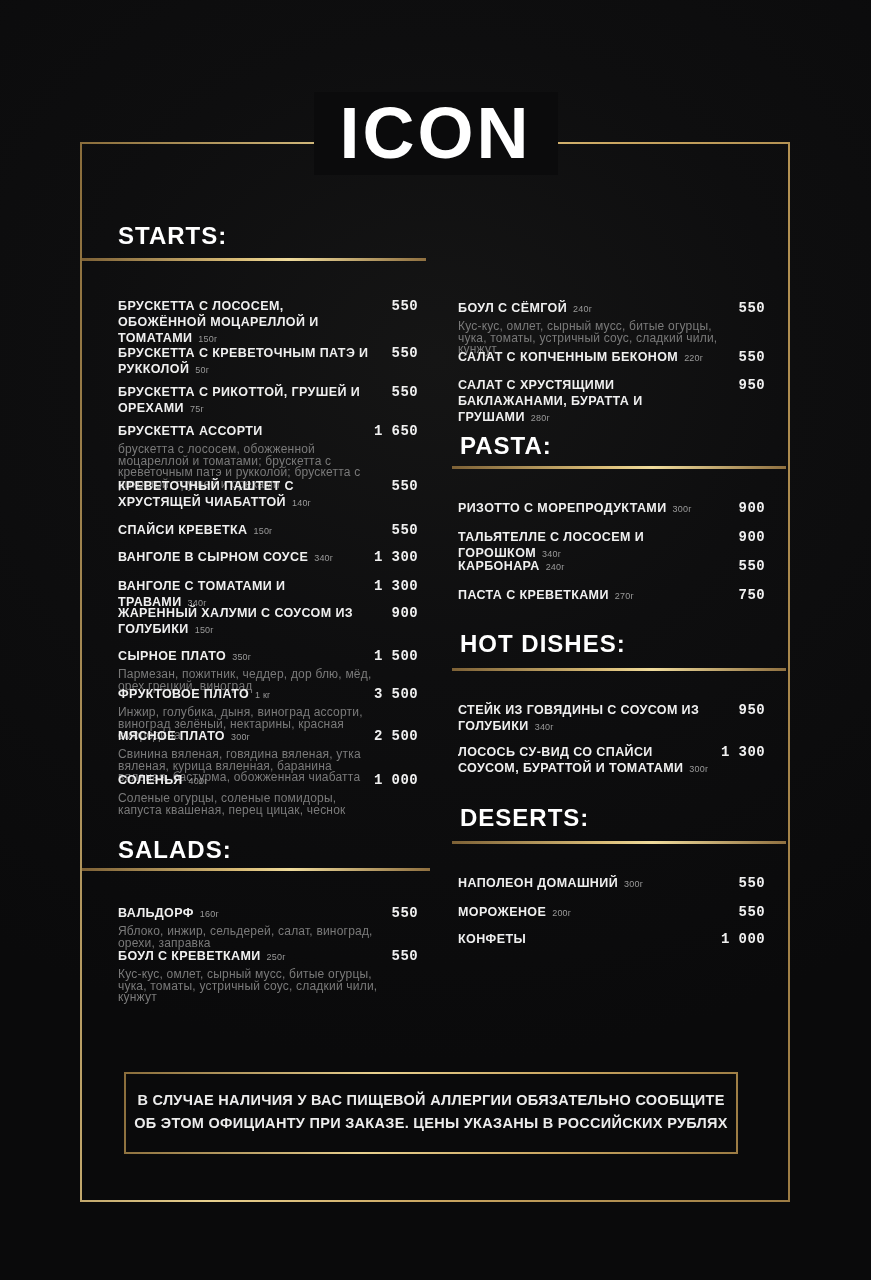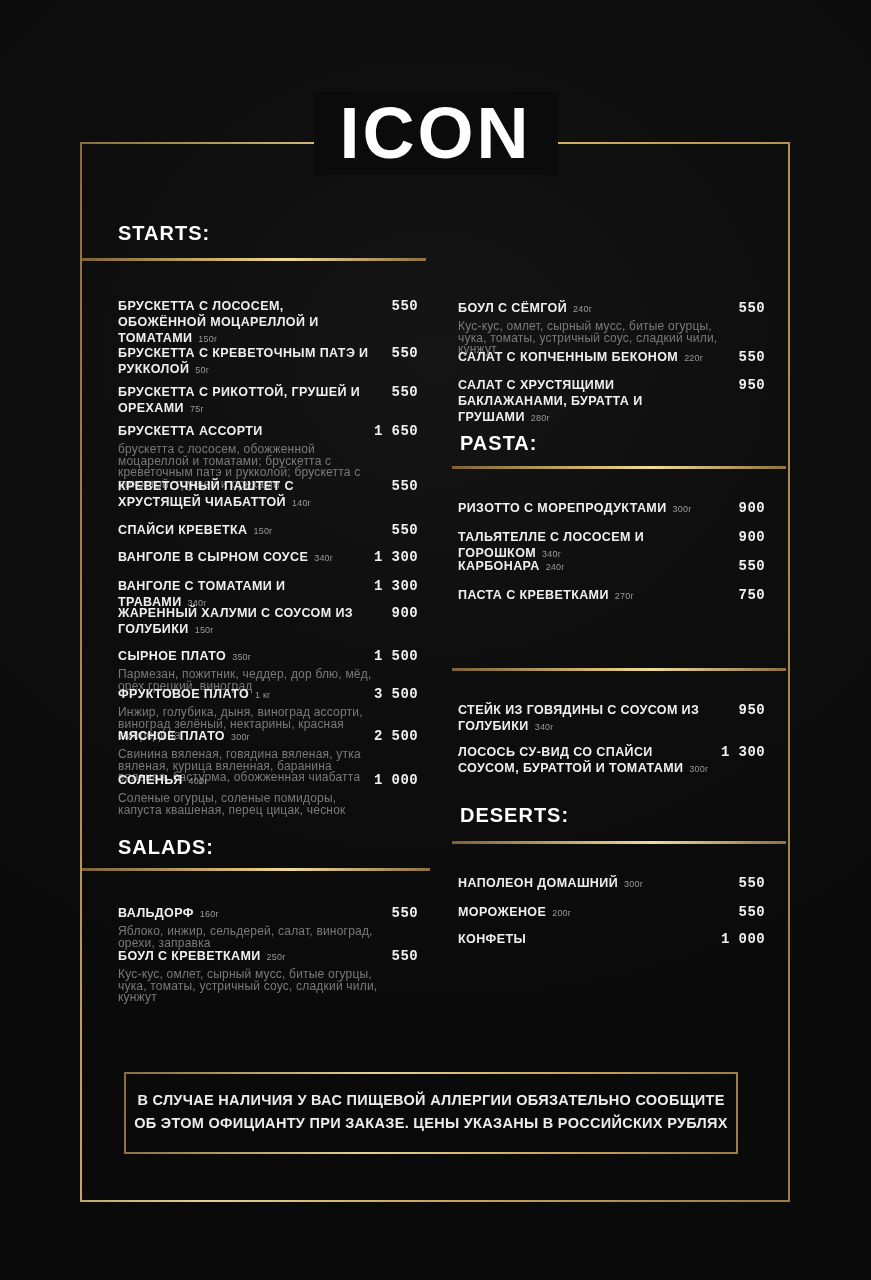--- a/index.html
+++ b/index.html
@@ -16,21 +16,21 @@
     border:2px solid #c9a55e;
     border-image:linear-gradient(100deg,#8a6d3b 0%,#e8d08f 35%,#caa661 60%,#9c7c44 100%) 1;
   }
   
   .logo-wrap{position:absolute;top:92px;left:0;width:100%;text-align:center;z-index:3;}
   .logo{
     display:inline-block;padding:0 26px;background:#0b0b0c;
     color:#ffffff;font-size:72px;font-weight:800;letter-spacing:3px;line-height:1.15;
   }
   .sec-title{
-    position:absolute;color:#ffffff;font-size:20px;font-weight:700;letter-spacing:1px;z-index:2;
+    position:absolute;color:#ffffff;font-size:24px;font-weight:700;letter-spacing:1px;z-index:2;
   }
   .rule{
     position:absolute;height:3px;z-index:2;
     background:linear-gradient(90deg,#7d6136 0%,#d9bc77 45%,#efdb9c 60%,#8f7040 100%);
   }
   .item{position:absolute;z-index:2;}
   .item.L{left:118px;width:300px;}
   .item.R{left:458px;width:307px;}
   .nm{
     display:inline-block;width:84%;vertical-align:top;
@@ -152,20 +152,21 @@
   </div>
   <div class="item R" style="top:558px">
     <span class="nm"><span>Карбонара</span><span class="wt">240г</span></span>
     <span class="pr">550</span>
   </div>
   <div class="item R" style="top:587px">
     <span class="nm"><span>Паста с креветками</span><span class="wt">270г</span></span>
     <span class="pr">750</span>
   </div>
 
+  <div class="sec-title" style="left:460px;top:630px">HOT DISHES:</div>
   <div class="rule" style="left:452px;top:668px;width:334px"></div>
   <div class="item R" style="top:702px">
     <span class="nm"><span>Стейк из говядины с соусом из голубики</span><span class="wt">340г</span></span>
     <span class="pr">950</span>
   </div>
   <div class="item R" style="top:744px">
     <span class="nm"><span>Лосось су-вид со спайси соусом, бураттой и томатами</span><span class="wt">300г</span></span>
     <span class="pr">1 300</span>
   </div>
 

